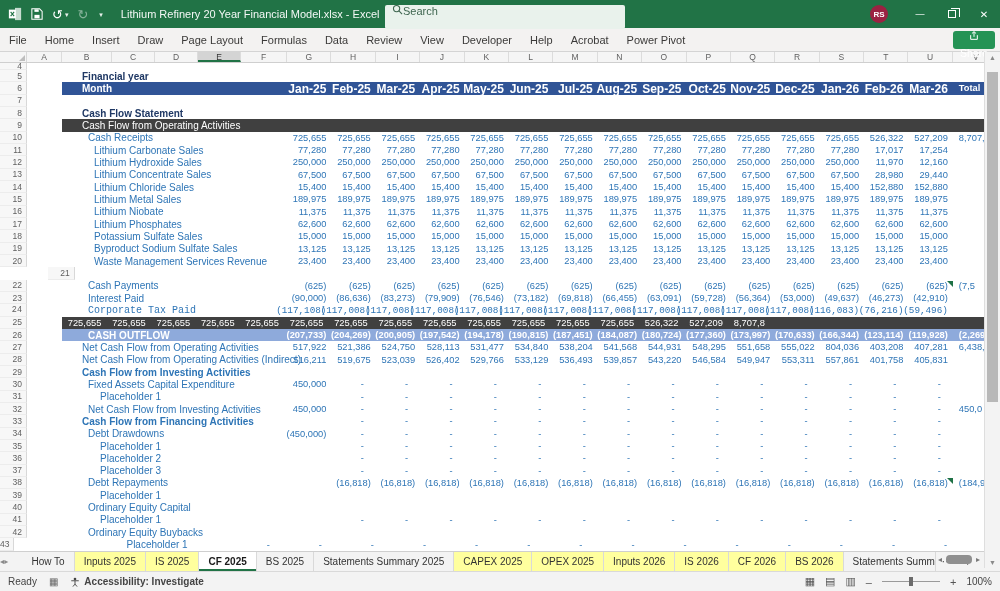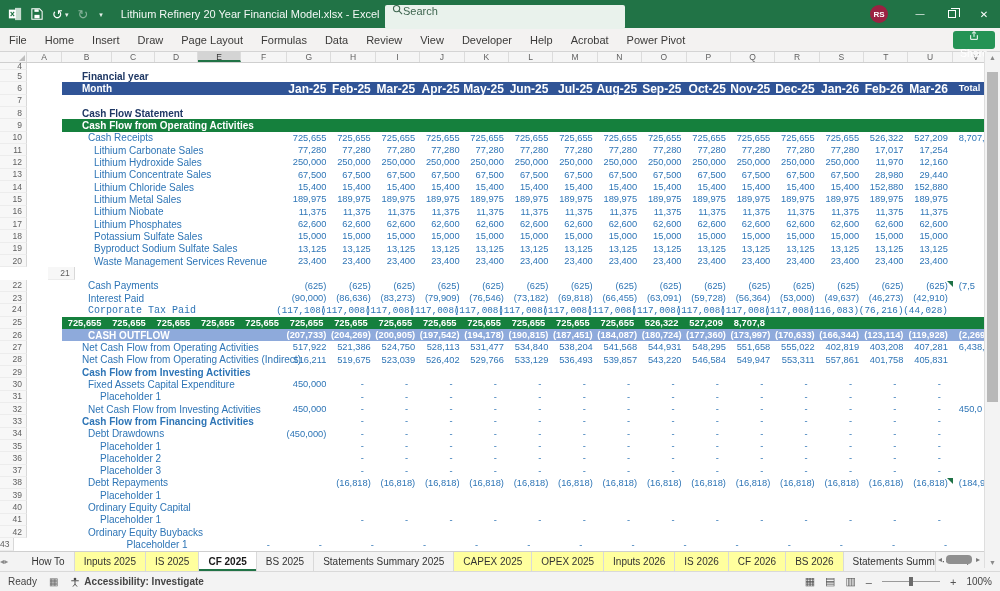--- a/index.html
+++ b/index.html
@@ -48,21 +48,21 @@
   .ca { width:35px; }
   .lbl { width:225px; font-size:10px; color:#2e75b6; white-space:nowrap; display:flex; align-items:center; overflow:visible; }
   .cell { width:44.4px; font-size:9.3px; color:#2e75b6; display:flex; align-items:center; justify-content:flex-end;
     padding-right:5px; white-space:nowrap; position:relative; }
   .cell.dash { padding-right:12px; }
   .tot { flex:1; font-size:9.3px; color:#2e75b6; display:flex; align-items:center; padding-left:6px; overflow:hidden; white-space:nowrap; }
   .r-bn .lbl { color:#1f3864; font-weight:700; }
   .r-bb .lbl { color:#2e75b6; font-weight:700; }
   .r-mo .lbl, .r-mo .cell, .r-mo .tot { background:#305496; color:#fff; font-weight:700; }
   .r-mo .cell { font-size:12px; }
-  .r-bd .lbl, .r-bd .cell, .r-bd .tot { background:#15803d; color:#fff; font-weight:700; }
+  .r-bd .lbl, .r-bd .cell, .r-bd .tot { background:#404040; color:#fff; font-weight:400; }
   .r-bl .lbl, .r-bl .cell, .r-bl .tot { background:#8eaadb; color:#fff; font-weight:700; }
   .cell.flag::after { content:''; position:absolute; top:1px; right:0; border:3px solid transparent;
     border-top-color:#1e7145; border-right-color:#1e7145; }
 
   
   .vscroll { position:absolute; right:0; top:52px; width:16px; height:516px; background:#f3f3f3; border-left:1px solid #dedede; z-index:6; }
   .vs-up, .vs-down { position:absolute; left:0; width:15px; height:11px; color:#8a8a8a; font-size:7px; text-align:center; line-height:11px; }
   .vs-up { top:0; } .vs-up::before{content:'▲';}
   .vs-down { bottom:0; } .vs-down::before{content:'▼';}
   .vs-thumb { position:absolute; left:2px; top:20px; width:11px; height:330px; background:#b8b8b8; }
@@ -627,21 +627,21 @@
         <div class="cell">(117,008)</div>
         <div class="cell">(117,008)</div>
         <div class="cell">(117,008)</div>
         <div class="cell">(117,008)</div>
         <div class="cell">(117,008)</div>
         <div class="cell">(117,008)</div>
         <div class="cell">(117,008)</div>
         <div class="cell">(117,008)</div>
         <div class="cell">(116,083)</div>
         <div class="cell">(76,216)</div>
-        <div class="cell">(44,028)</div>
+        <div class="cell">(59,496)</div>
         <div class="tot"></div>
       </div>
       <div class="grow r-bd" style="height: 12.333px;">
         <div class="rn">25</div>
         <div class="ca"></div>
         <div class="cell">725,655</div>
         <div class="cell">725,655</div>
         <div class="cell">725,655</div>
         <div class="cell">725,655</div>
         <div class="cell">725,655</div>
@@ -687,21 +687,21 @@
         <div class="cell">524,750</div>
         <div class="cell">528,113</div>
         <div class="cell">531,477</div>
         <div class="cell">534,840</div>
         <div class="cell">538,204</div>
         <div class="cell">541,568</div>
         <div class="cell">544,931</div>
         <div class="cell">548,295</div>
         <div class="cell">551,658</div>
         <div class="cell">555,022</div>
-        <div class="cell">402,819</div>
+        <div class="cell">804,036</div>
         <div class="cell">403,208</div>
         <div class="cell">407,281</div>
         <div class="tot">6,438,1</div>
       </div>
       <div class="grow" style="height: 12.333px;">
         <div class="rn">28</div>
         <div class="ca"></div>
         <div class="lbl" style="padding-left: 20px;">Net Cash Flow from Operating Activities (Indirect)</div>
         <div class="cell">516,211</div>
         <div class="cell">519,675</div>

